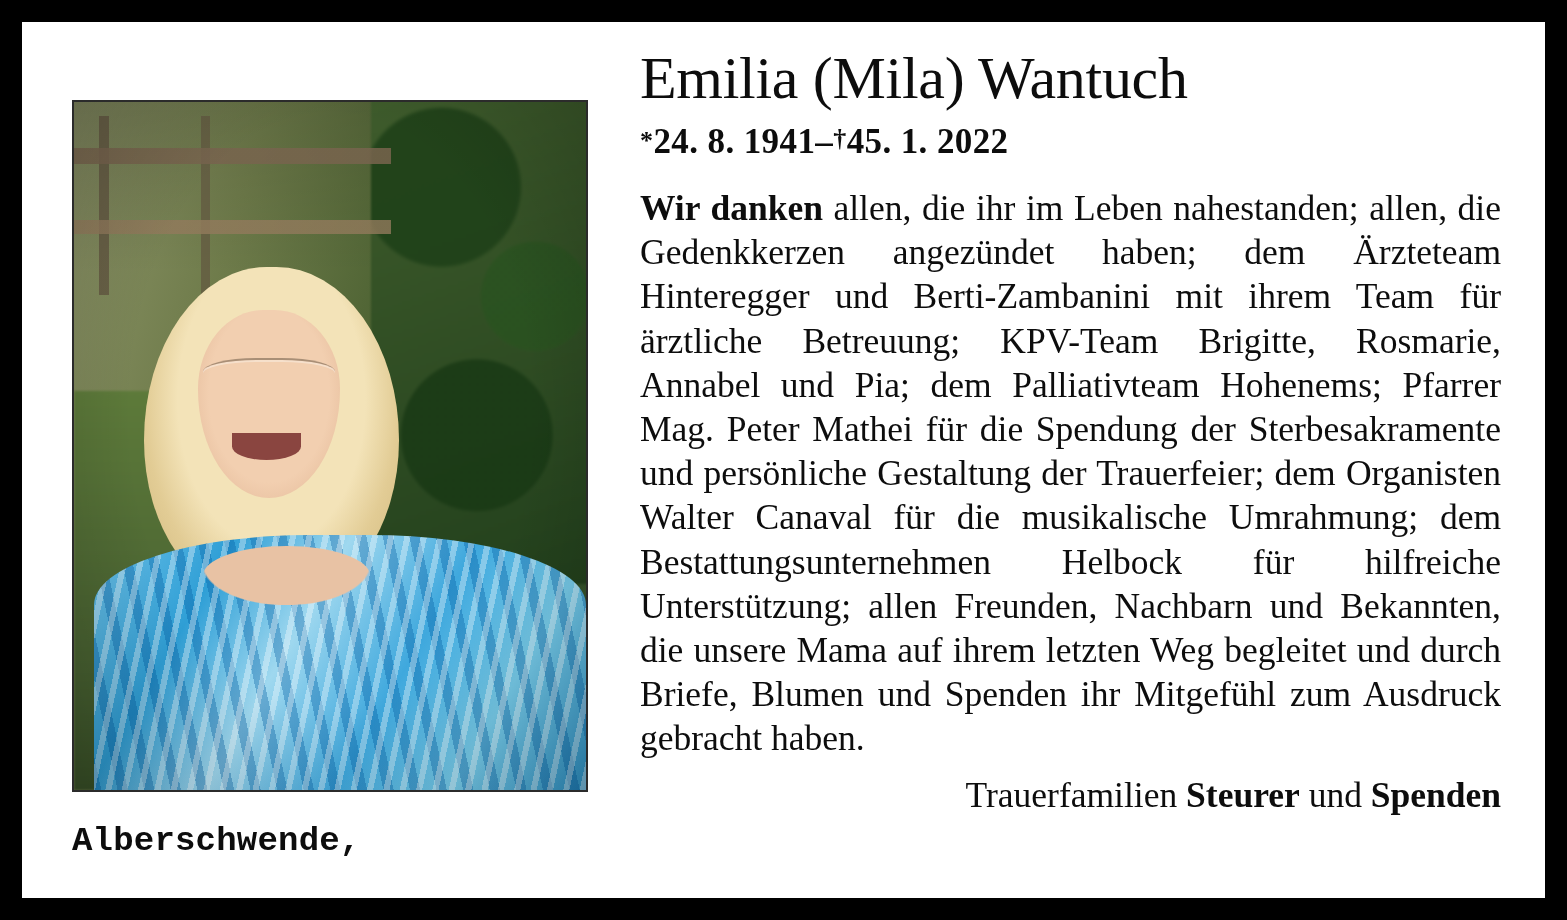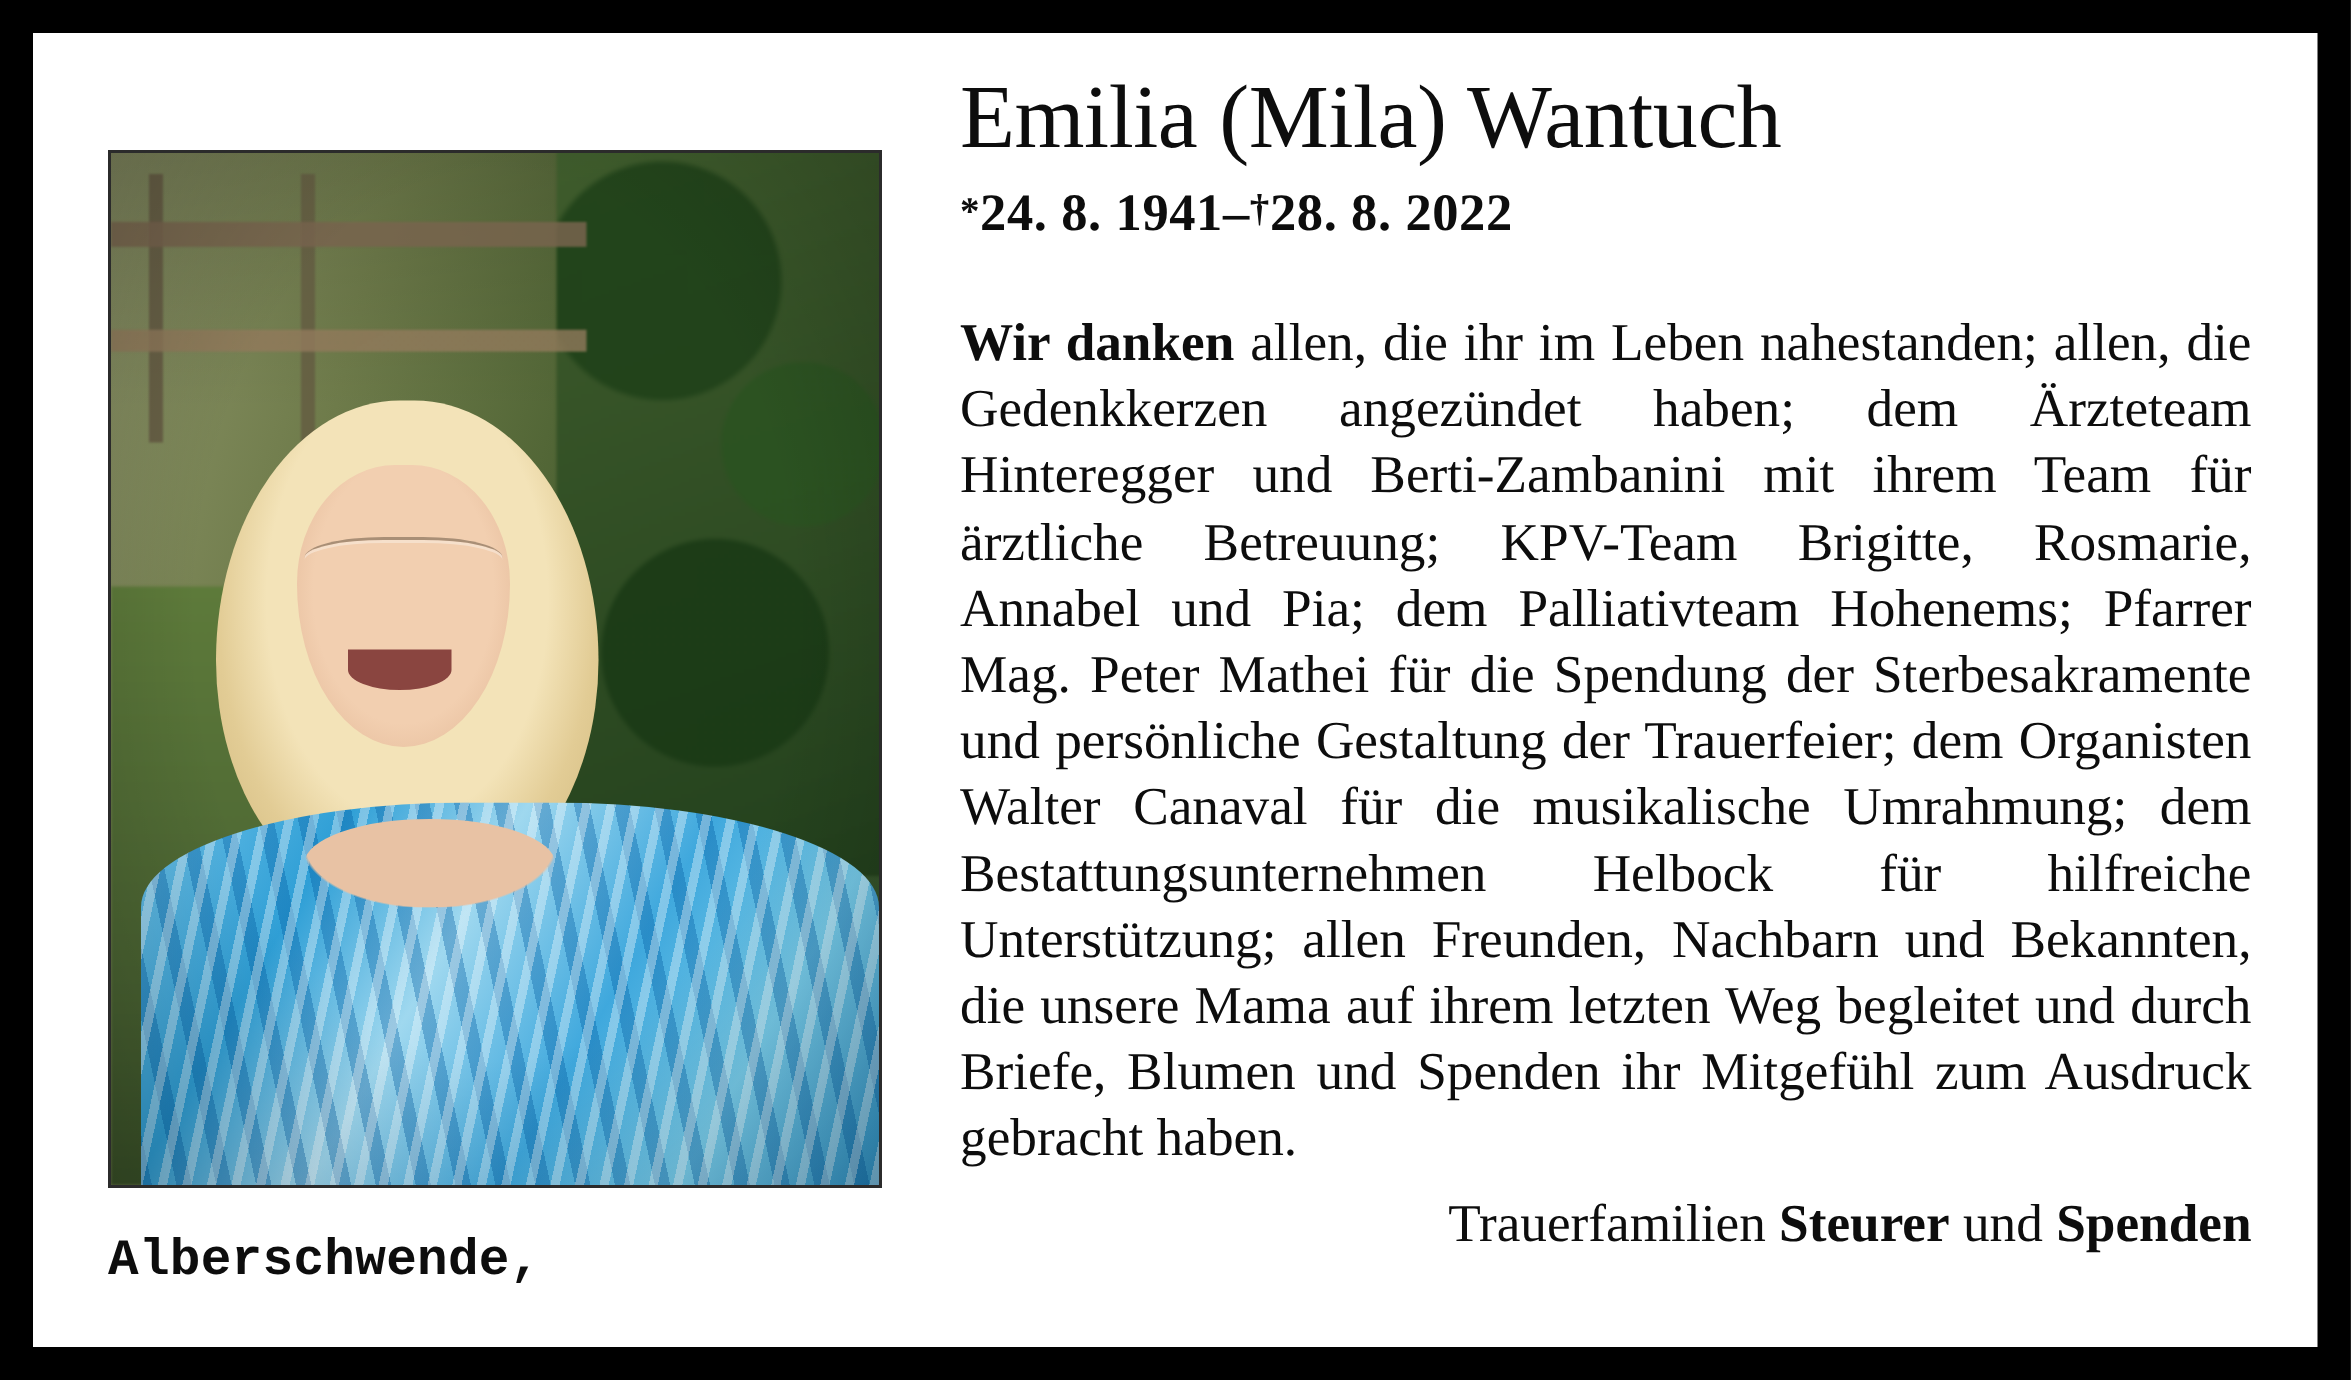--- a/index.html
+++ b/index.html
@@ -214,21 +214,21 @@
     font-size: 26px;
     vertical-align: 4px;
   }
   .dates .dagger {
     font-weight: bold;
     font-size: 26px;
     vertical-align: 6px;
   }
 
   .body-text {
-    margin-top: 44px;
+    margin-top: 24px;
     font-size: 35.5px;
     line-height: 1.245;
     color: #0d0d0d;
     text-align: justify;
     text-justify: inter-word;
     hyphens: manual;
   }
   .body-text b { font-weight: bold; }
 
   .signature {
@@ -263,21 +263,21 @@
         </div>
       </div>
 
       <div class="place-line">Alberschwende,</div>
     </div>
 
     <div class="right-col">
       <div class="name">Emilia (Mila) Wantuch</div>
 
       <div class="dates">
-        <span class="sym">*</span><span>24. 8. 1941</span><span>–</span><span class="dagger">†</span><span>28. 8. 2022</span>
+        <span class="sym">*</span><span>24. 8. 1941</span><span>–</span><span class="dagger">†</span><span>45. 1. 2022</span>
       </div>
 
       <div class="body-text"><b>Wir danken</b><span> allen, die ihr im Leben nahestanden; allen, die Gedenkkerzen angezündet haben; dem Ärzteteam Hinteregger und Berti-Zambanini mit ihrem Team für ärztliche Betreuung; KPV-Team Brigitte, Rosmarie, Annabel und Pia; dem Palliativteam Hohenems; Pfarrer Mag. Peter Mathei für die Spendung der Sterbesakramente und persönliche Gestaltung der Trauerfeier; dem Organisten Walter Canaval für die musikalische Umrahmung; dem Bestattungsunternehmen Helbock für hilfreiche Unterstützung; allen Freunden, Nachbarn und Bekannten, die unsere Mama auf ihrem letzten Weg begleitet und durch Briefe, Blumen und Spenden ihr Mitgefühl zum Ausdruck gebracht haben.</span></div>
 
       <div class="signature"><span>Trauerfamilien </span><b>Steurer</b><span> und </span><b>Spenden</b></div>
     </div>
 
   </div>
 </div>
 

